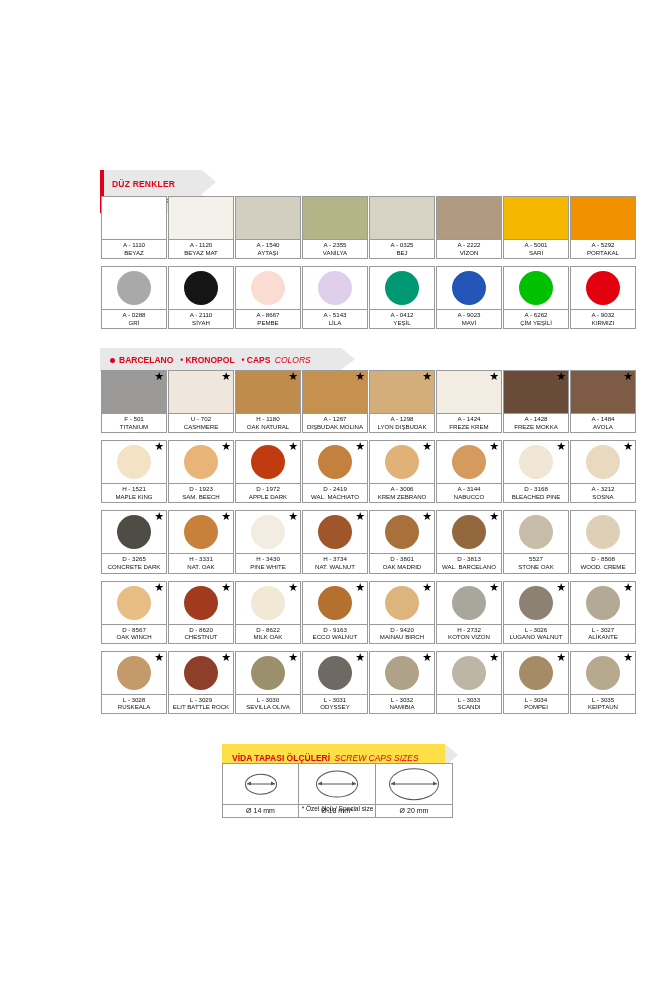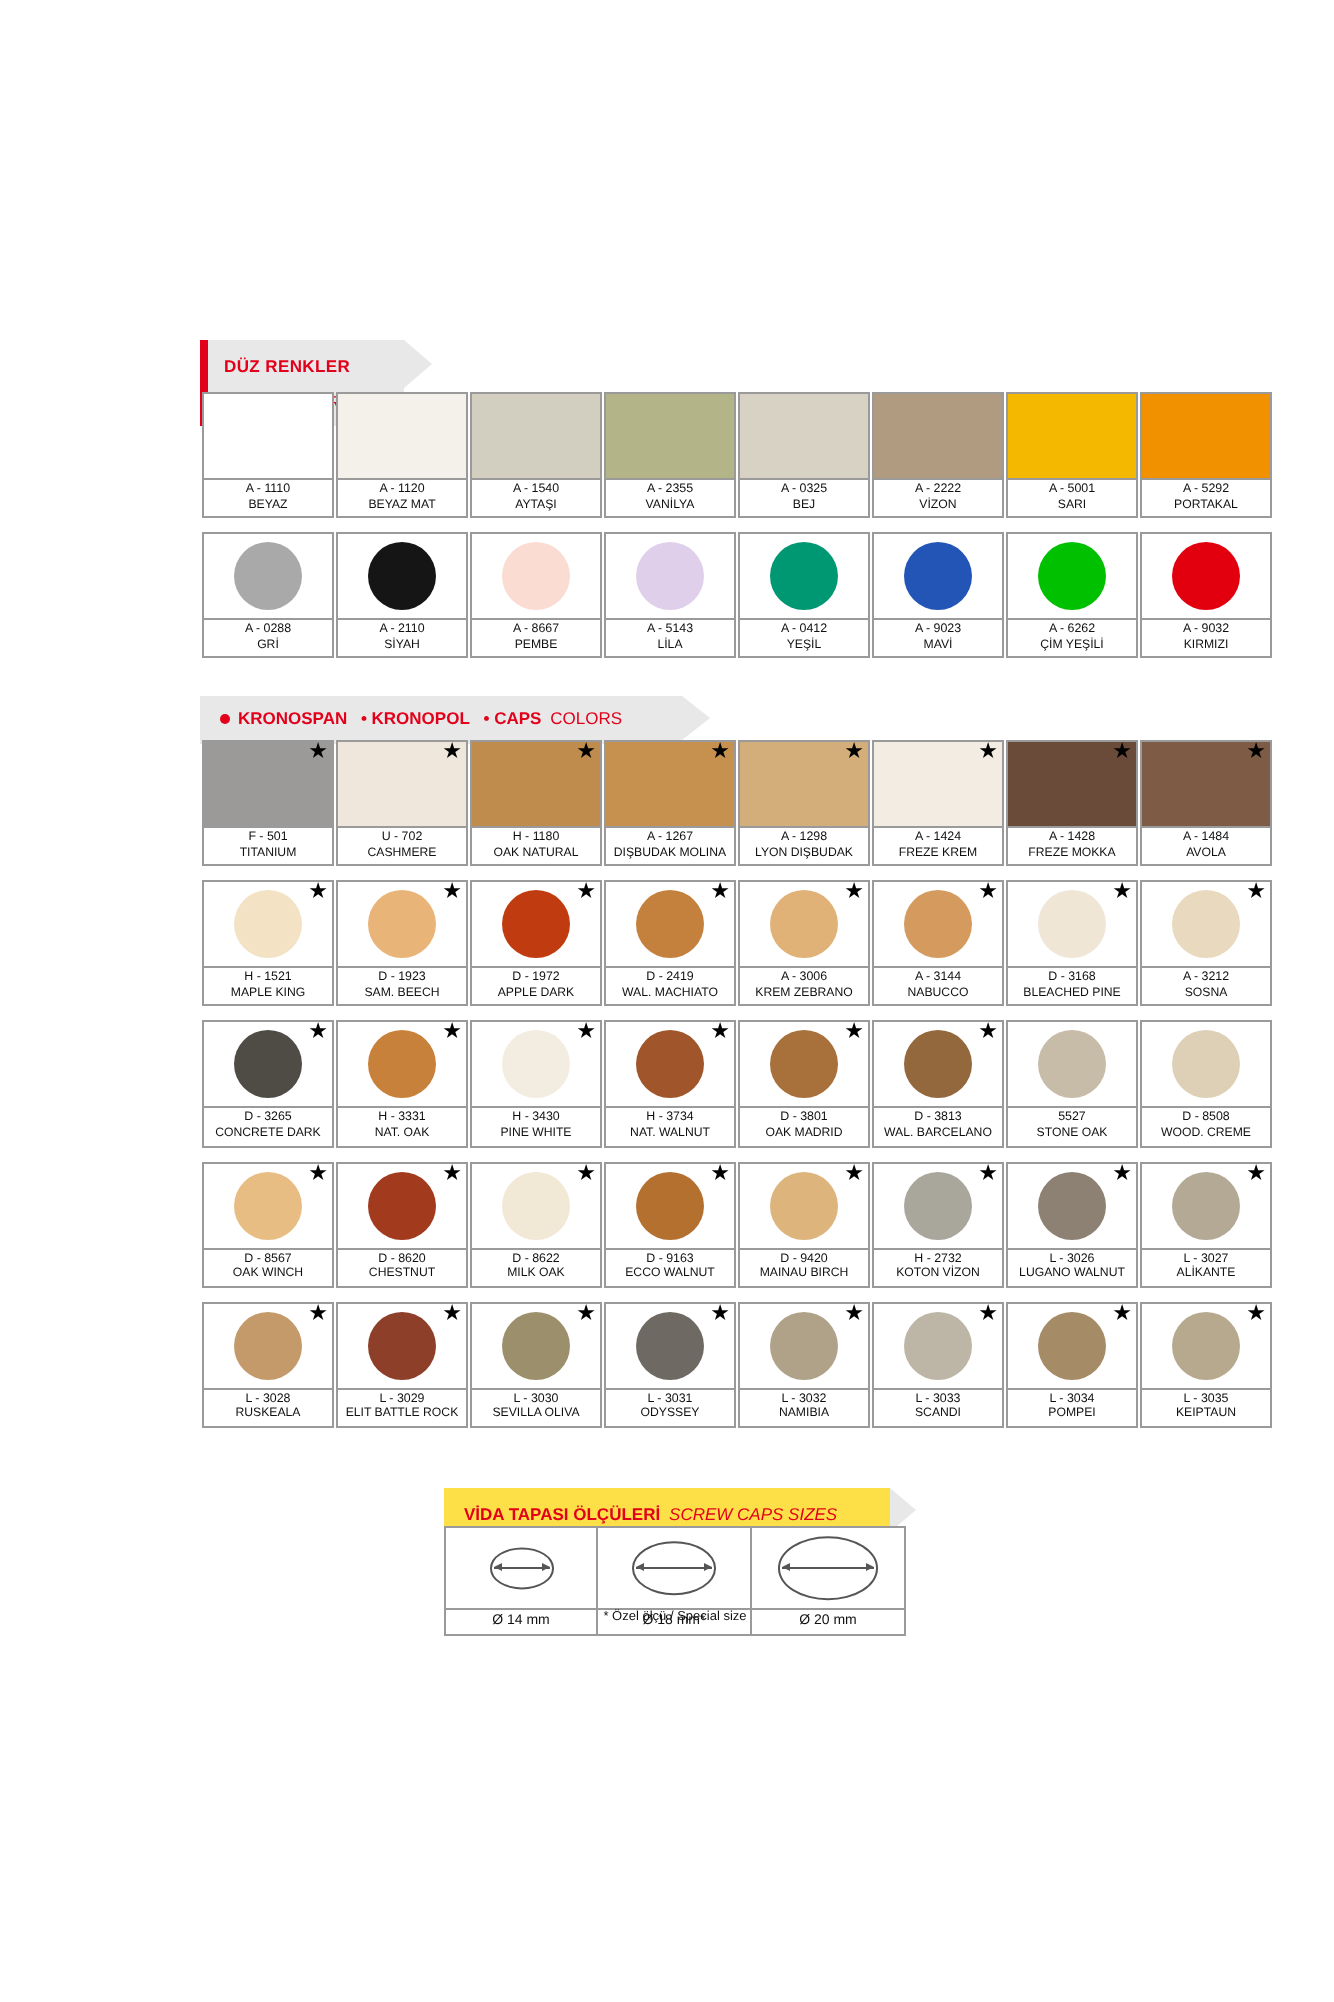--- a/index.html
+++ b/index.html
@@ -79,20 +79,21 @@
     vertical-align: middle;
   }
   .banner-wide .bw-strong {
     font-size: 8.5px;
     font-weight: bold;
     color: #e2001a;
     vertical-align: middle;
   }
   .banner-wide .bw-ital {
     font-size: 8.5px;
+    font-style: italic;
     color: #e2001a;
     vertical-align: middle;
   }
 
   
   .grid {
     position: absolute;
     display: grid;
     grid-template-columns: repeat(8, 66px);
     column-gap: 1px;
@@ -386,21 +387,21 @@
         </div>
         <div class="label">
           <span class="code">A - 9032</span>
           <span class="nm" style="transform: scale(0.984);">KIRMIZI</span>
         </div>
       </div>
     </div>
 
   <div style="position:absolute; left:0; top:348px;">
     <div class="banner-wide">
-      <span class="dot"></span><span class="bw-strong">KRONOSPAN</span>
+      <span class="dot"></span><span class="bw-strong">BARCELANO</span>
       <span class="bw-strong">&nbsp;•&nbsp;</span><span class="bw-strong">KRONOPOL</span>
       <span class="bw-strong">&nbsp;•&nbsp;</span><span class="bw-strong">CAPS</span>
       <span class="bw-ital">COLORS</span>
     </div>
   </div>
 
   <div class="grid" id="grid-wood" style="left:101px; top:370px;">
       <div class="cell">
         <div class="chip-box">
           <div class="chip-fill" style="background: rgb(155, 154, 152);"></div>

